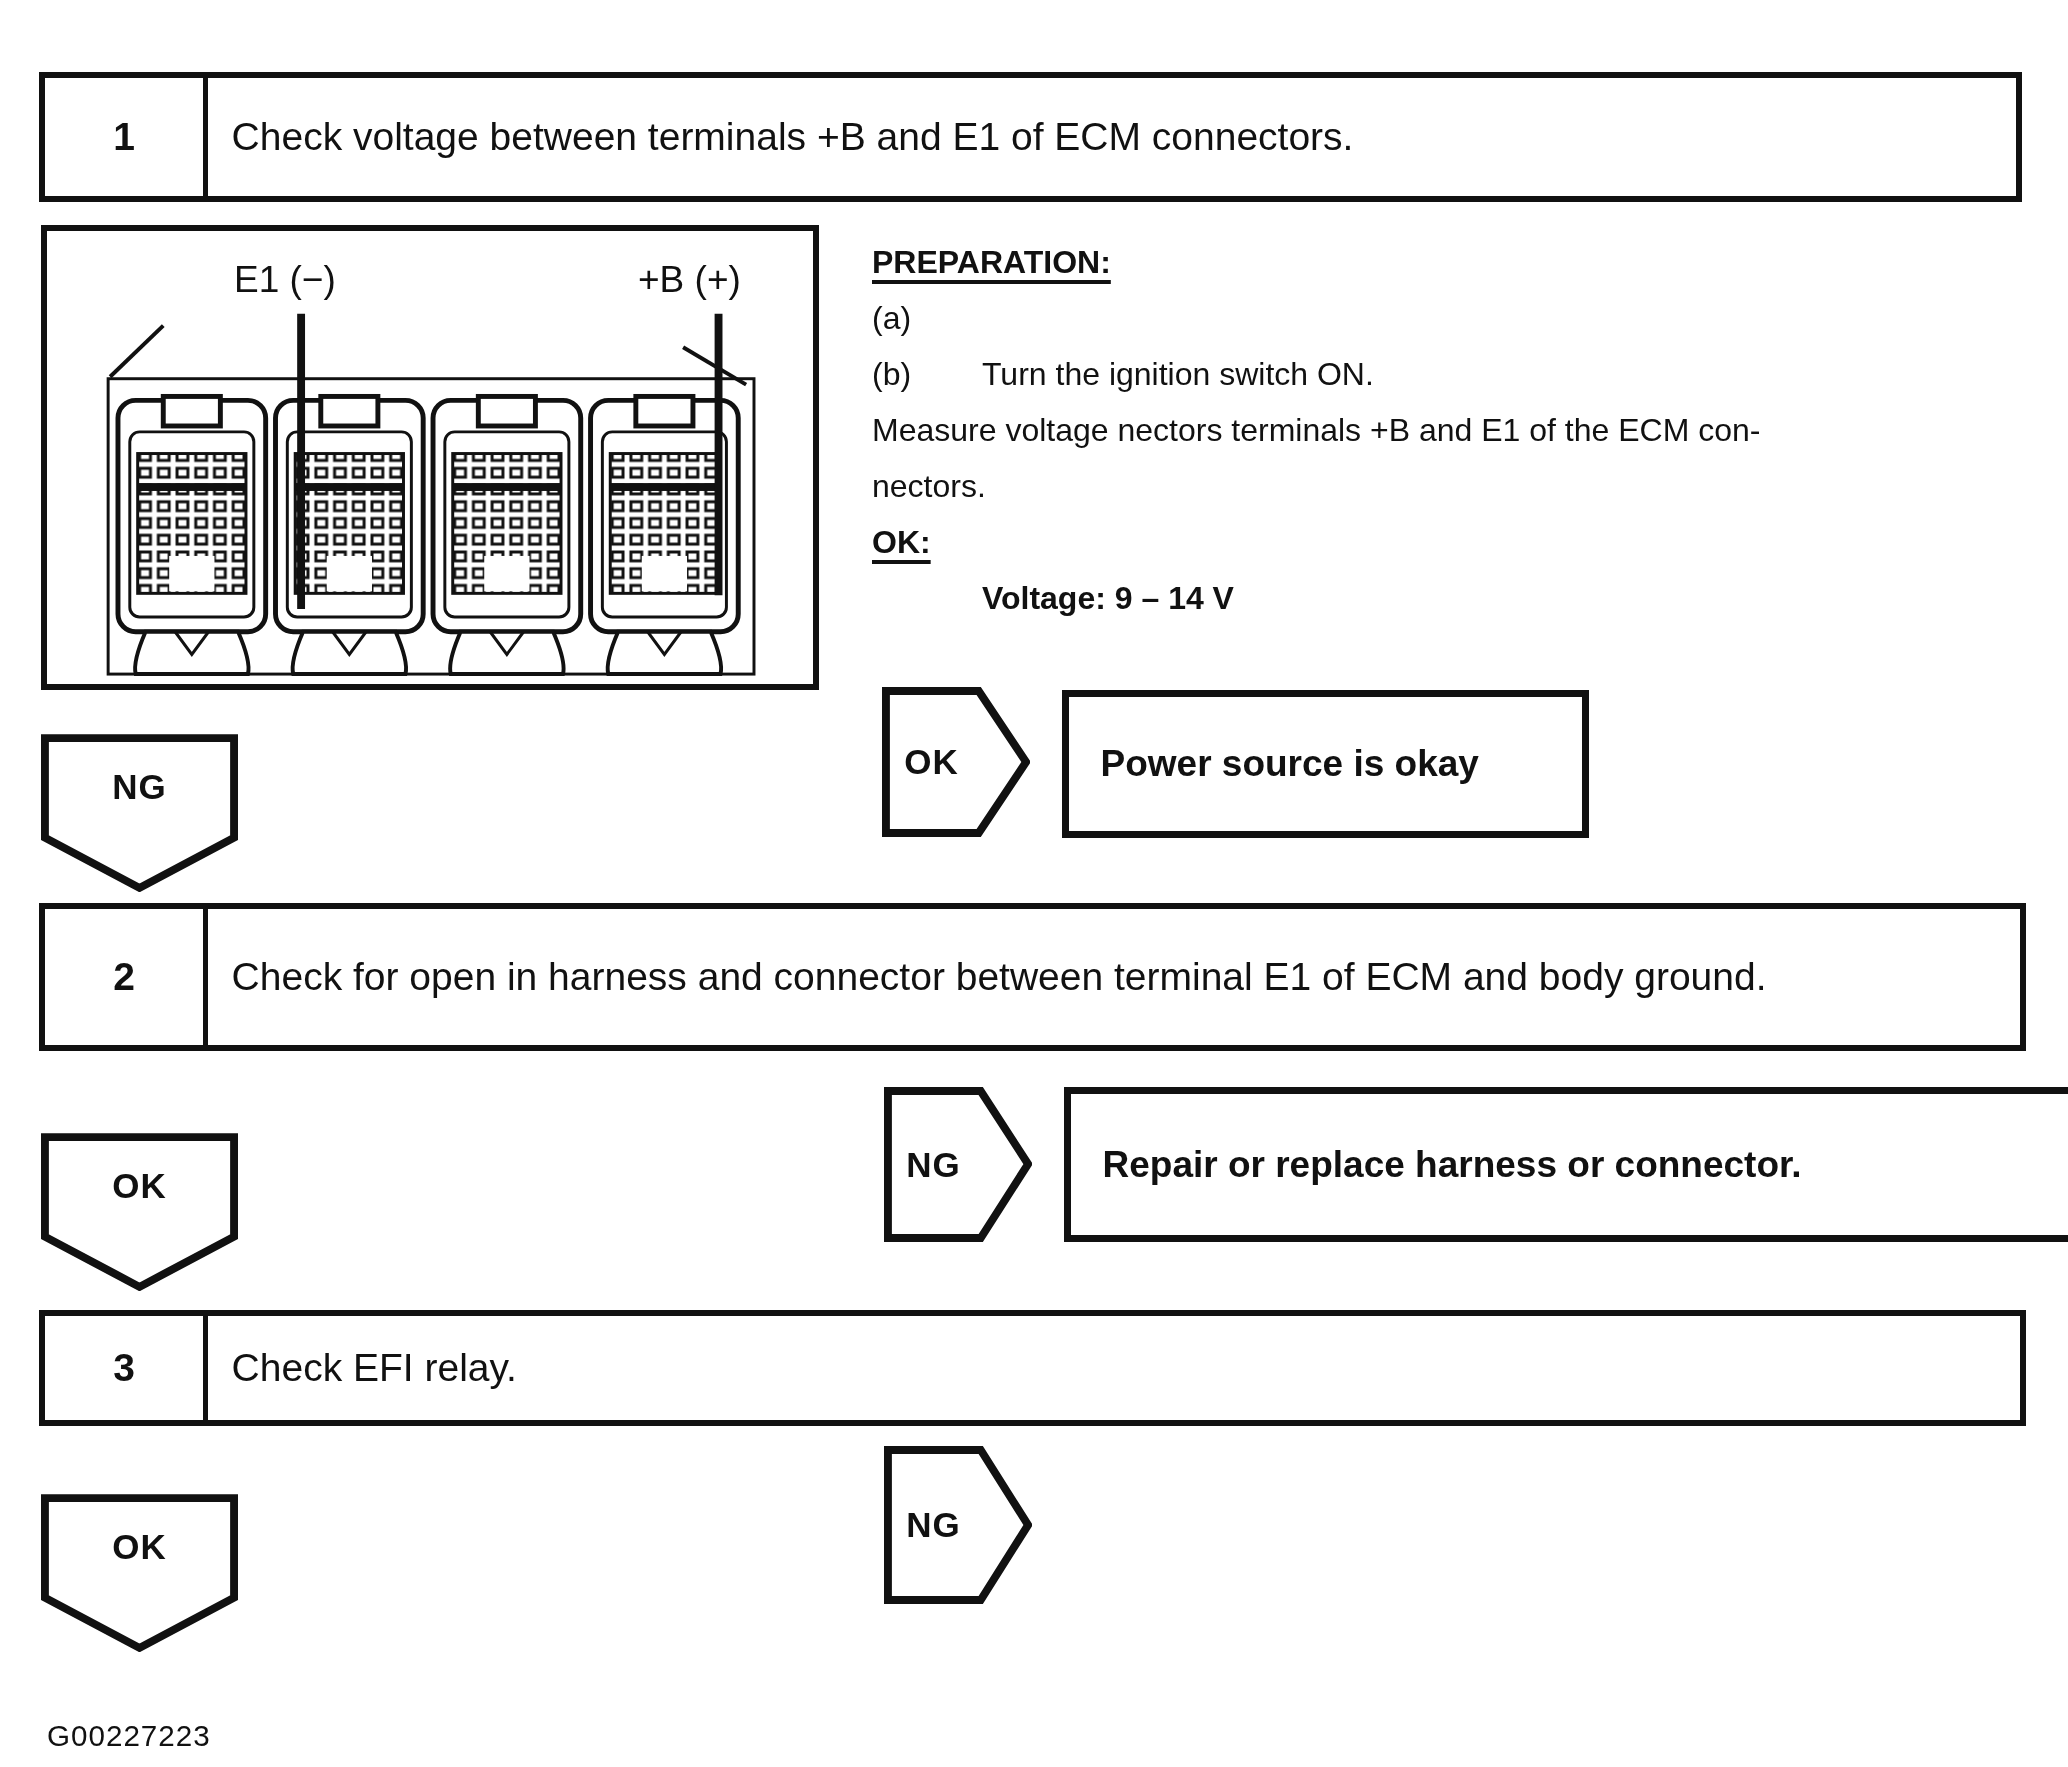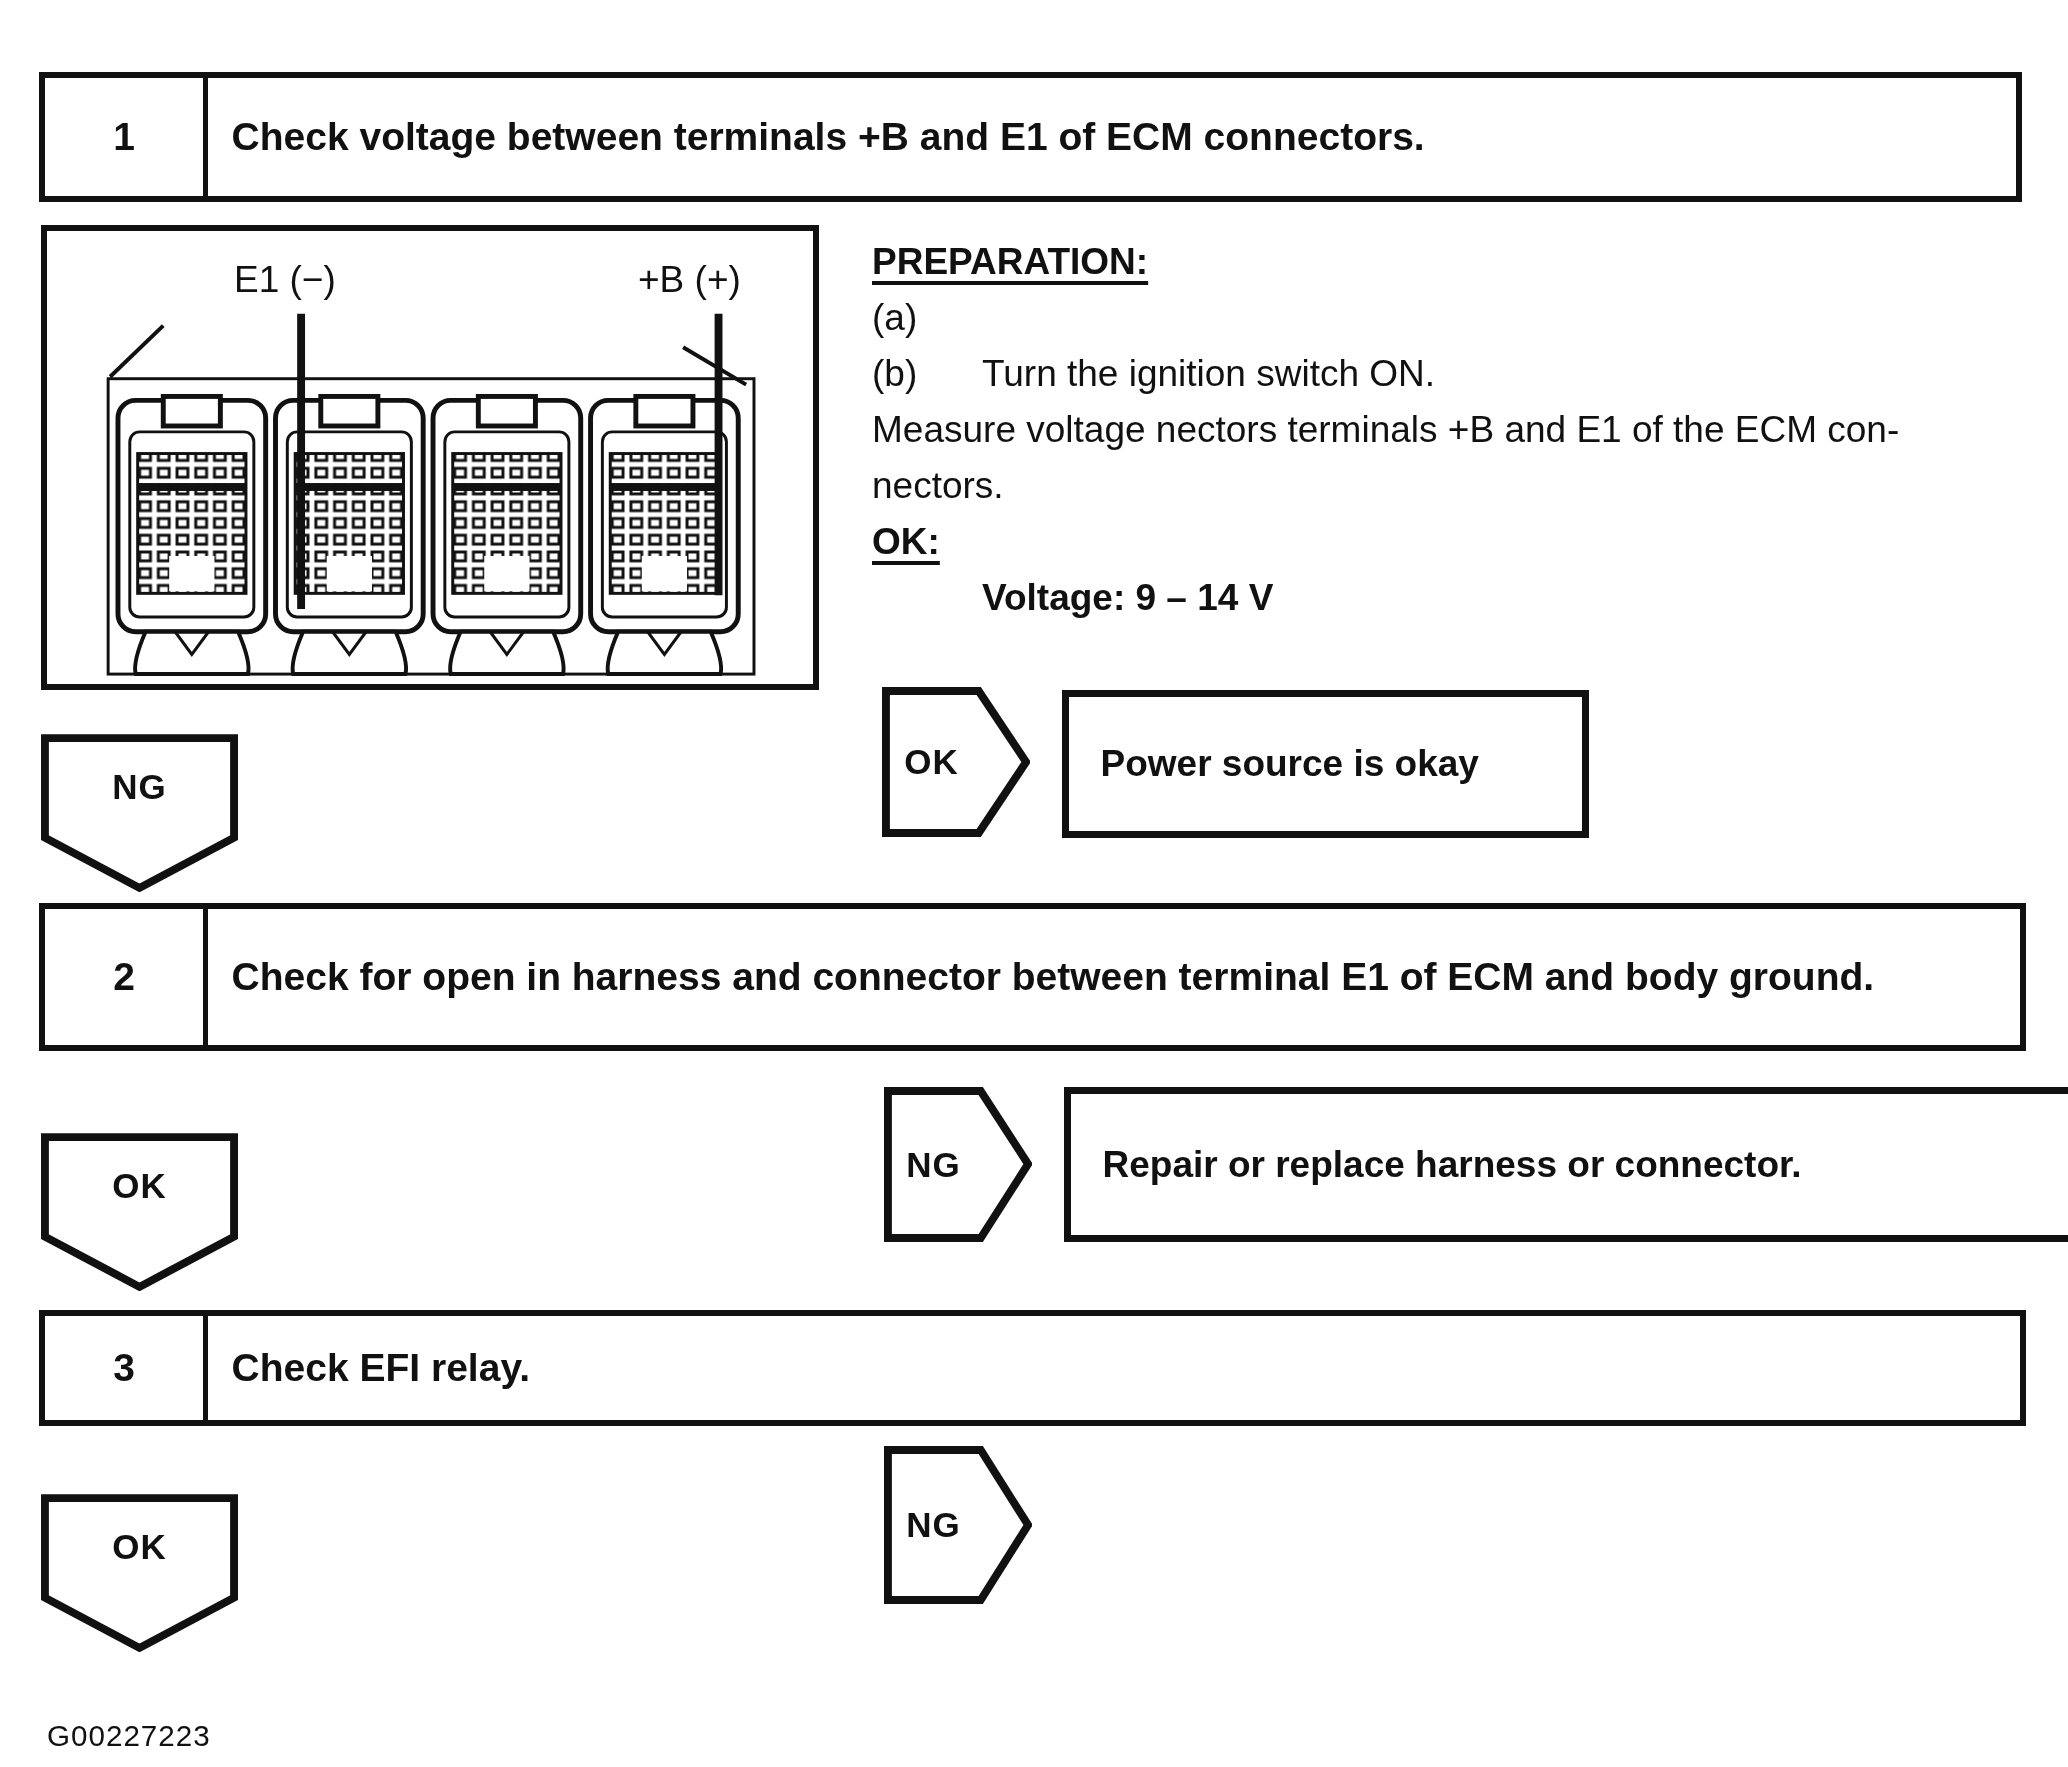--- a/index.html
+++ b/index.html
@@ -13,36 +13,36 @@
   }
   .box { position:absolute; box-sizing:border-box; border:7.9px solid var(--ink); background:#fff; }
   .stepbox { display:flex; align-items:stretch; }
   .stepnum {
     width:158px; flex:none; border-right:5.9px solid var(--ink);
     display:flex; align-items:center; justify-content:center;
     font-weight:bold; font-size:39px;
   }
   .steptitle {
     flex:1; display:flex; align-items:center;
-    font-weight:bold; font-size:39px; line-height:1.2;
+    font-weight:normal; font-size:39px; line-height:1.2;
     padding:5.9px 23.6px;
   }
   .resultbox {
     display:flex; align-items:center;
     font-weight:bold; font-size:37px; padding-left:31.5px;
   }
   .arrow { position:absolute; }
   .arrow svg { display:block; }
   .arrow .lbl { position:absolute; font-weight:bold; font-size:35px; letter-spacing:1px; }
   .arrow-right .lbl { left:0; width:99px; top:50%; transform:translateY(-50%); text-align:center; }
   .arrow-down .lbl { left:0; width:100%; top:33px; text-align:center; }
 
   
   .tcol { position:absolute; left:872px; top:234px; width:1182px; }
-  .tline { height:56px; line-height:56px; font-size:37px; white-space:nowrap; }
+  .tline { height:56px; line-height:56px; font-size:32px; white-space:nowrap; }
   .theading {
     font-weight:bold;
     text-decoration:underline;
     text-decoration-thickness:3.9px;
     text-underline-offset:6.9px;
   }
   .titem { display:flex; }
   .titem .tid { width:110px; flex:none; }
   .tvalue { font-weight:bold; padding-left:110px; }
 

